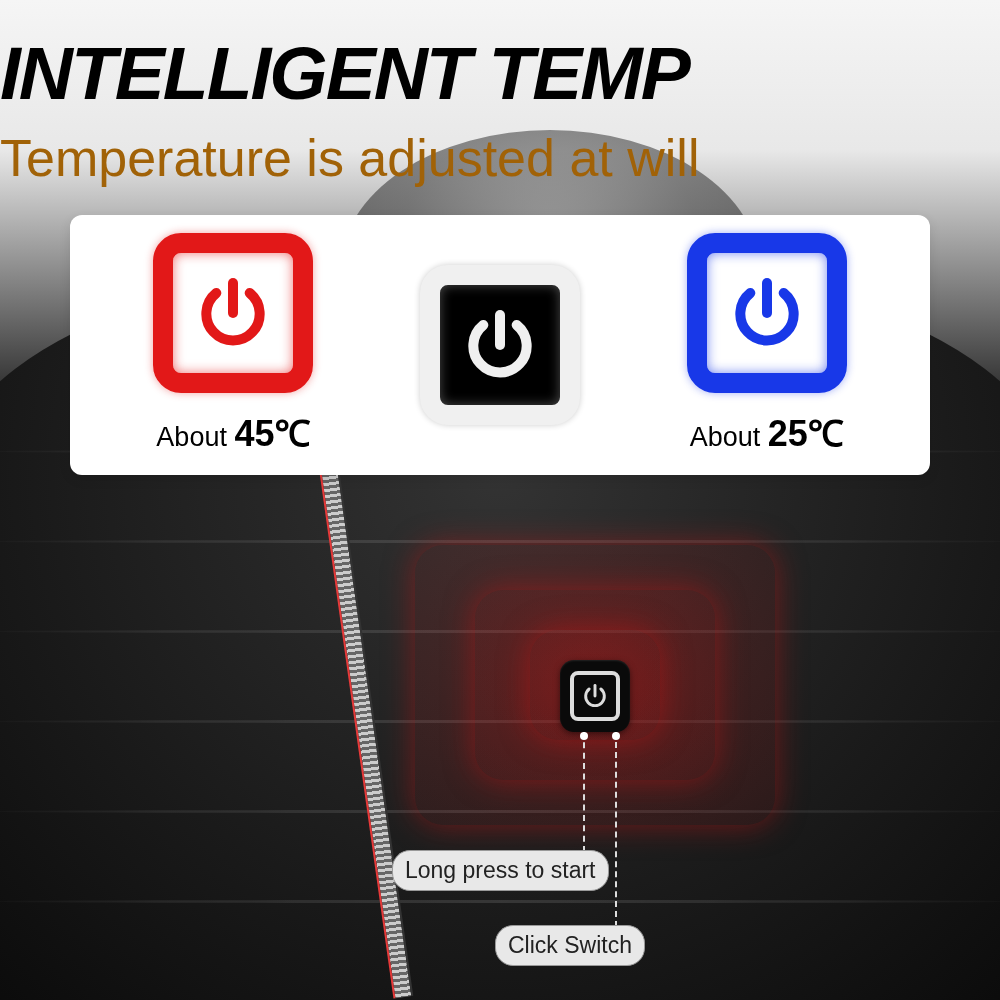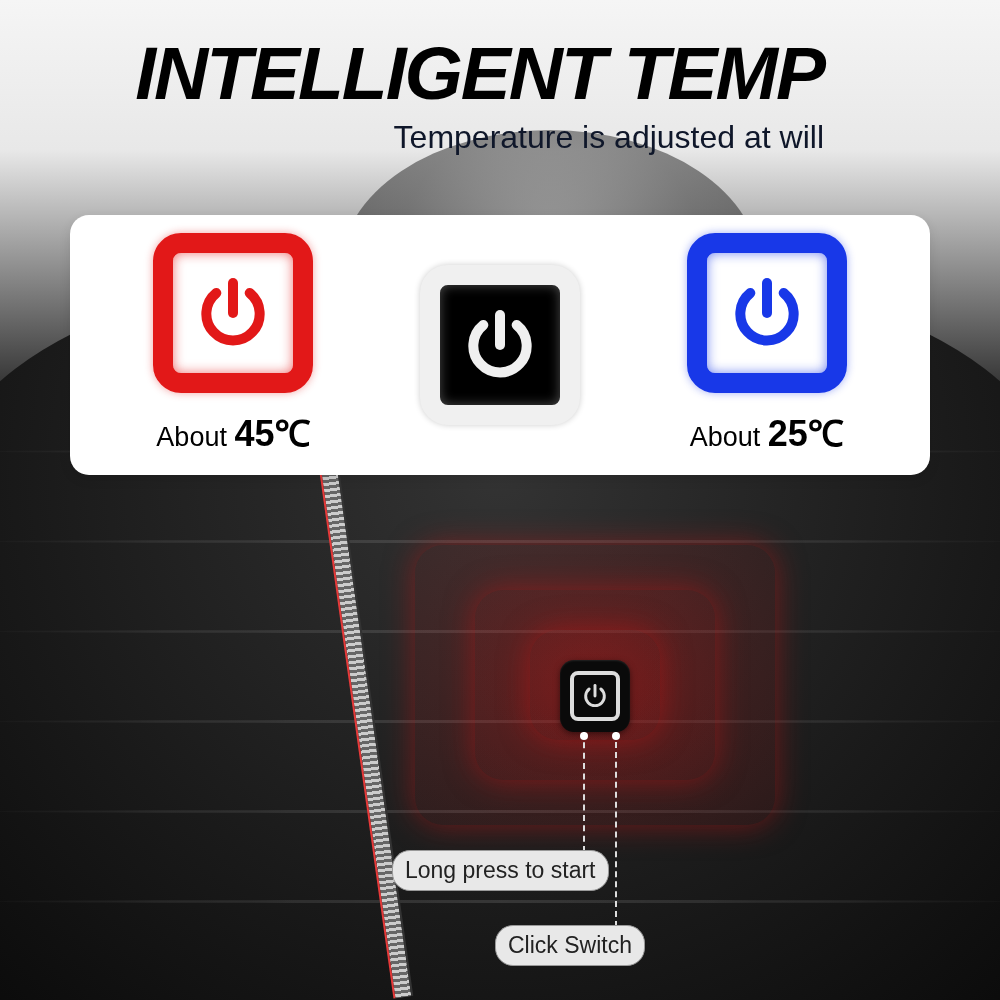--- a/index.html
+++ b/index.html
@@ -62,46 +62,46 @@
       border-left: 2px solid #e63939;
       border-right: 2px solid #333;
     }
 
     
     .header {
       position: absolute;
       top: 30px;
       left: 0;
       width: 824px;
-      text-align: right;
+      text-align: left;
       z-index: 10;
     }
     .title {
       font-size: 75px;
       font-weight: 900;
       font-style: italic;
       color: #000;
       letter-spacing: -2px;
       font-family: Arial Black, Arial, sans-serif;
     }
     .subtitle {
-      font-size: 32px;
-      color: #0f172a;
-      margin-top: 3px;
+      font-size: 52px;
+      color: #a16207;
+      margin-top: 12px;
     }
 
     
     .panel {
       position: absolute;
       top: 215px;
       left: 70px;
       width: 860px;
       height: 260px;
       background: #fff;
-      border-radius: 19px;
+      border-radius: 12px;
       z-index: 10;
       display: flex;
       justify-content: space-around;
       align-items: center;
       padding: 20px 30px;
       box-shadow: 0 4px 12px rgba(0,0,0,0.1);
     }
     .temp-option {
       display: flex;
       flex-direction: column;

